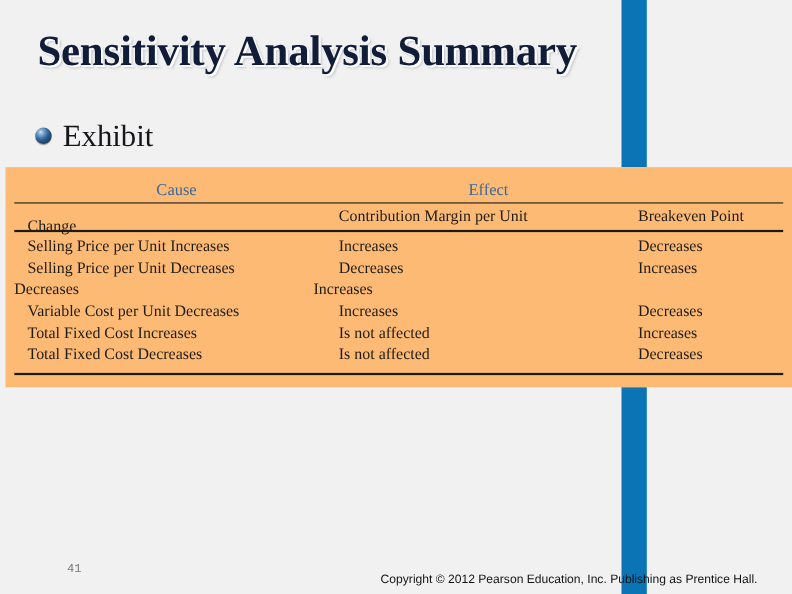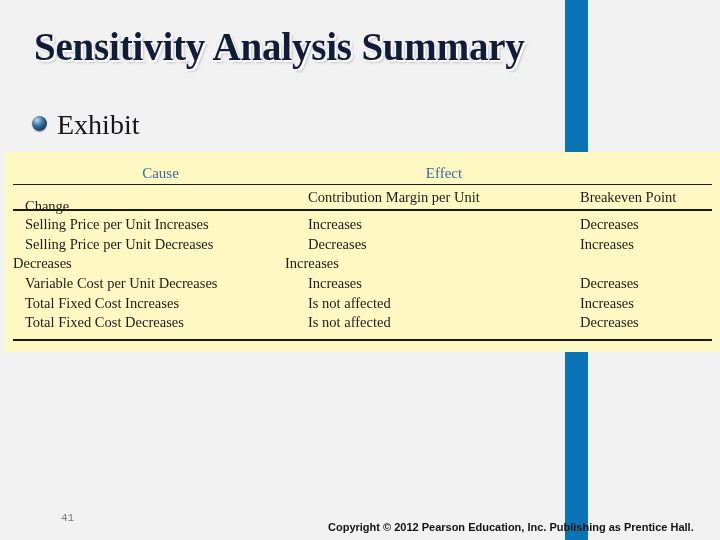--- a/index.html
+++ b/index.html
@@ -79,21 +79,21 @@
     line-height: 1;
   }
 
   
   #exhibit {
     position: absolute;
     left: 5px;
     top: 152px;
     width: 715px;
     height: 200px;
-    background: #fef9c3;
+    background: #fdba74;
   }
 
   .tbl {
     position: absolute;
     left: 8px;          
     top: 0;
     width: 699px;       
   }
 
   .rule {
@@ -150,25 +150,25 @@
   #page-number {
     position: absolute;
     left: 61px;
     top: 512px;
     font-family: Liberation Mono, monospace;
     font-size: 11px;
     color: #7a7a7a;
   }
   #copyright {
     position: absolute;
-    left: 328px;
+    left: 346px;
     top: 521px;
     font-family: "Liberation Sans", sans-serif;
     font-size: 11px;
-    font-weight: bold;
+    font-weight: normal;
     color: #131313;
     white-space: nowrap;
   }
 </style>
 </head>
 <body>
 
 <div id="slide">
 
   <div class="accent-bar top"></div>

